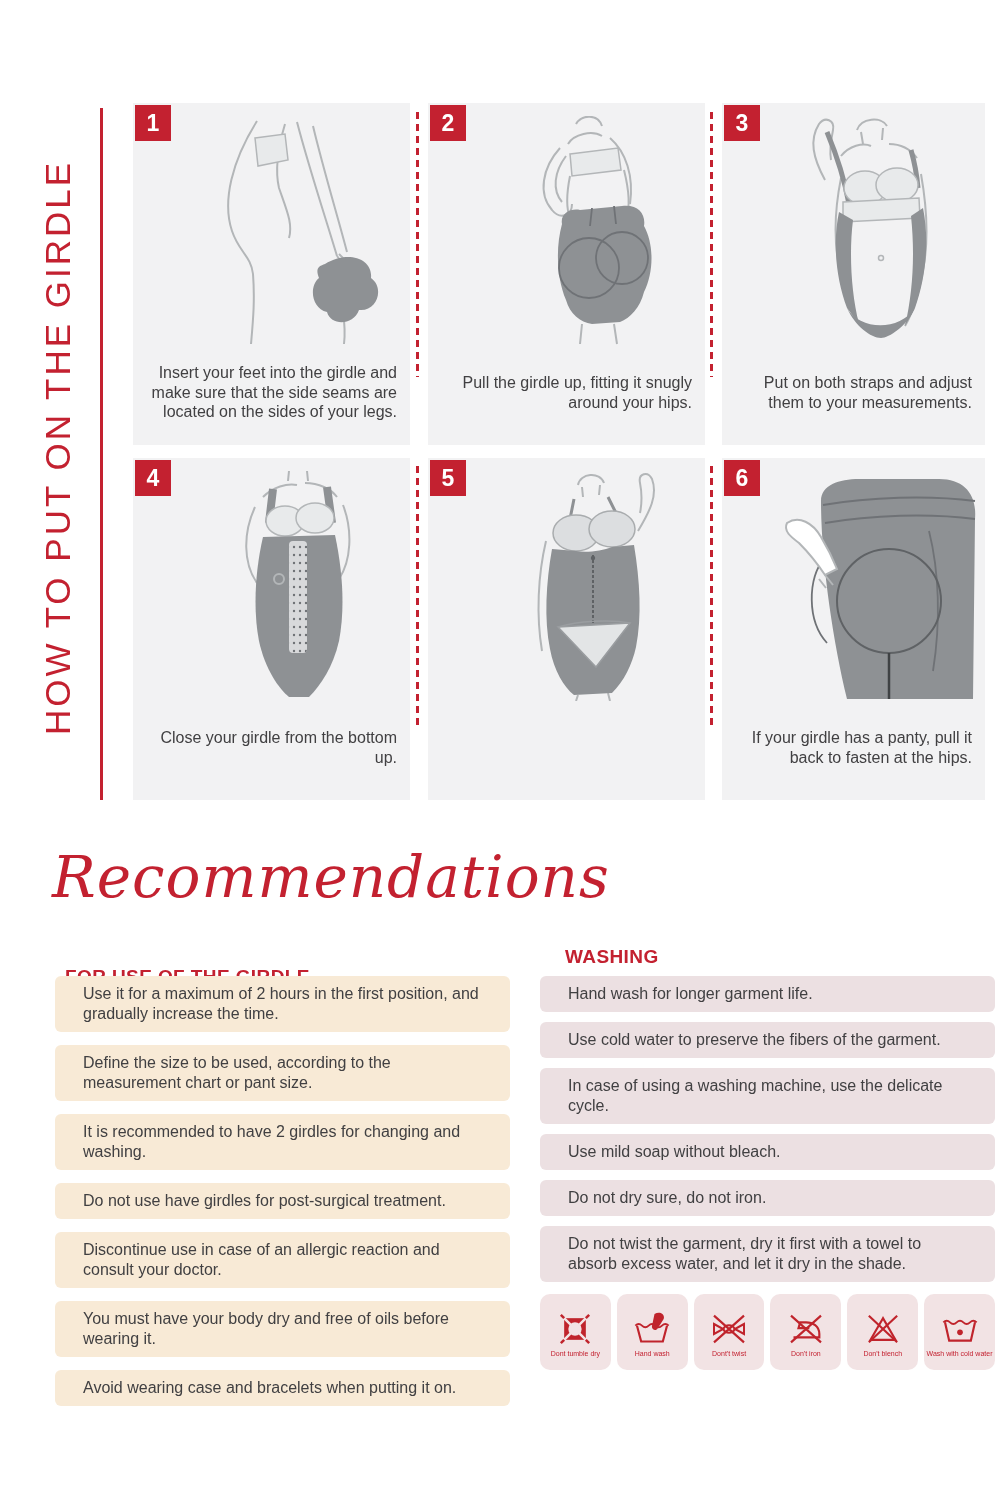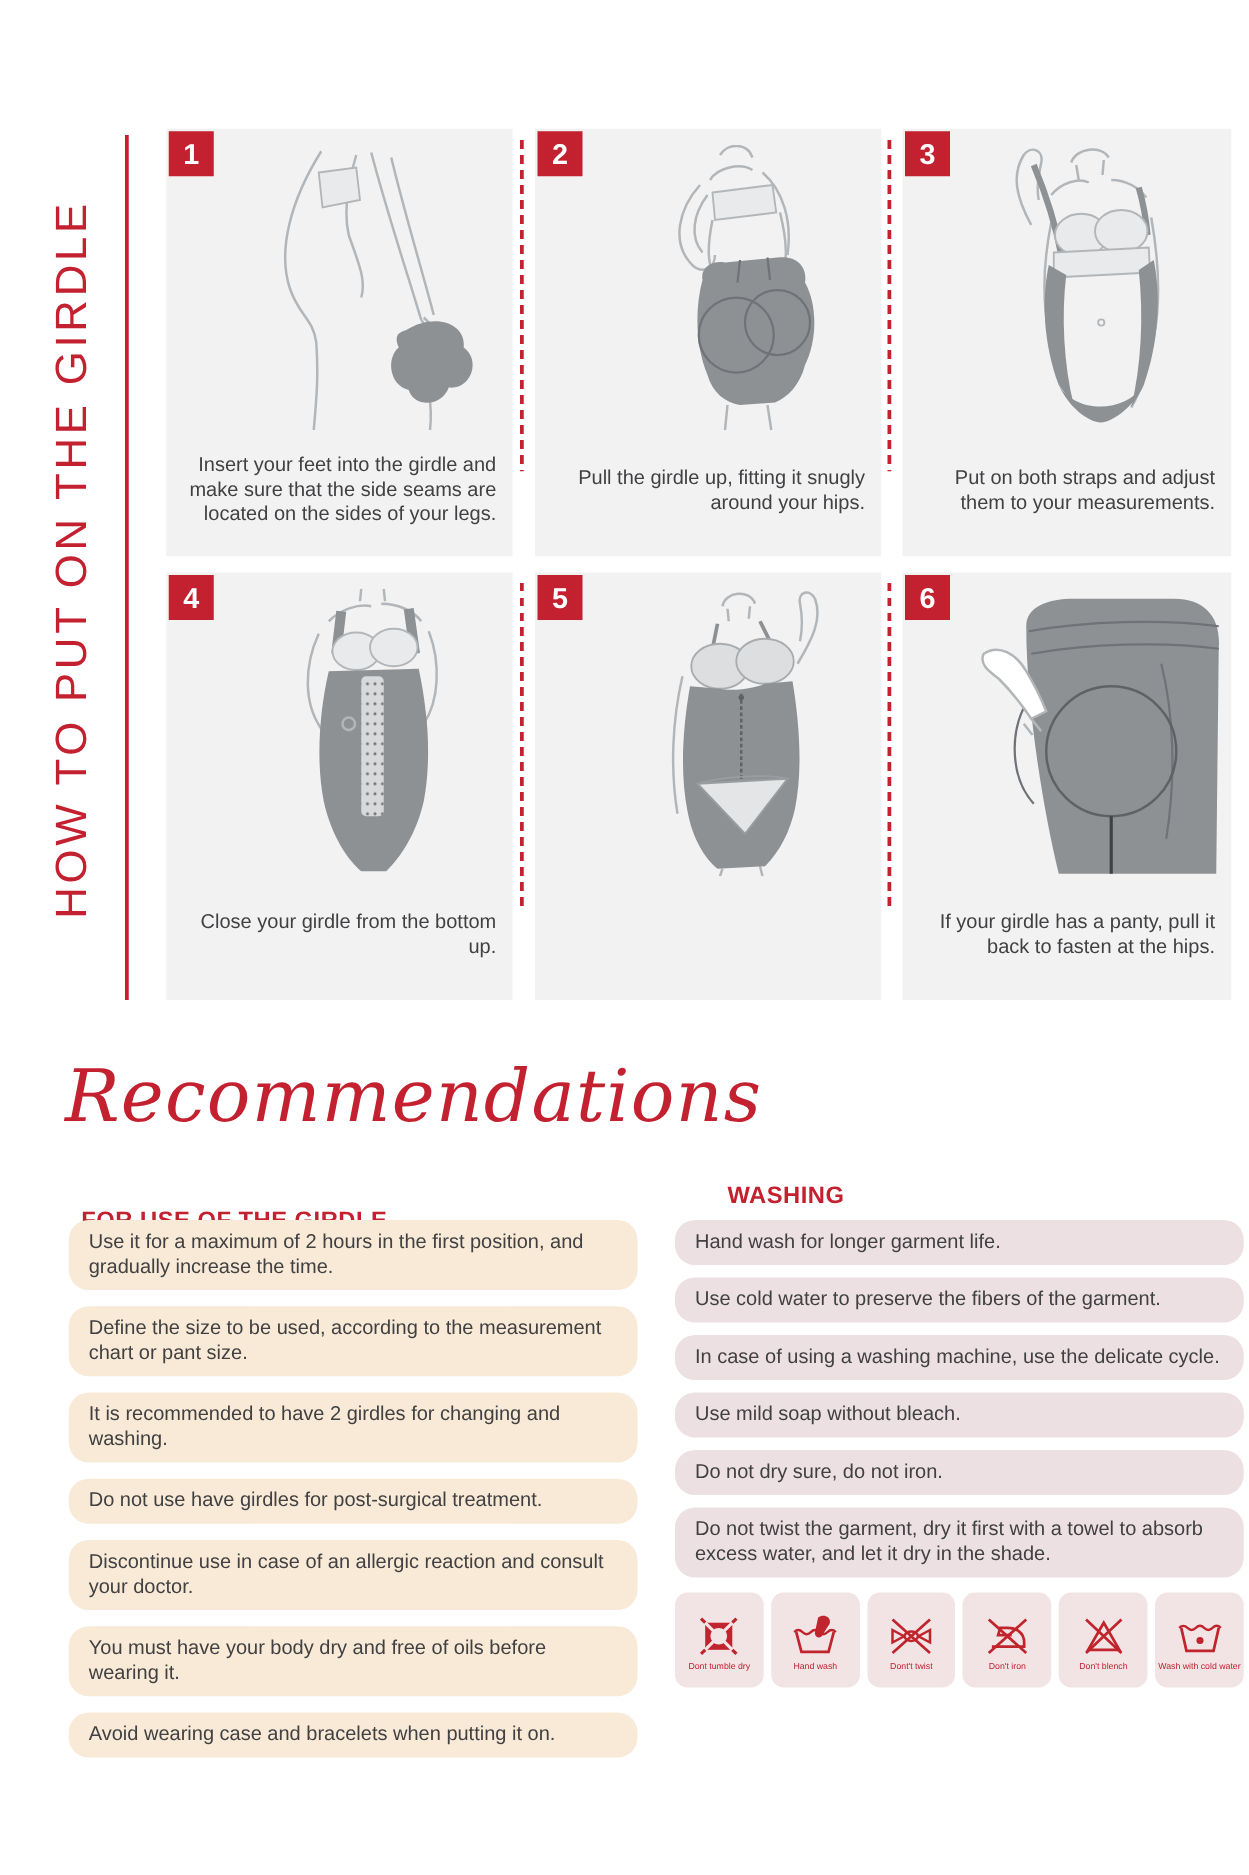--- a/index.html
+++ b/index.html
@@ -51,26 +51,26 @@
   .vsep.r1{top:112px;height:265px;}
   .vsep.r2{top:466px;height:260px;}
   .vsep.a{left:416px;} .vsep.b{left:710px;}
   
   .script-heading{
     position:absolute;left:52px;top:843px;width:420px;
     font-family:"DejaVu Serif",serif;font-style:italic;font-size:58px;
     color:var(--red);letter-spacing:1px;
   }
   .col-header{position:absolute;top:946px;font-size:19px;font-weight:bold;color:var(--red);letter-spacing:.4px;}
-  .col-header.left{left:65px;margin-top:20px;} .col-header.right{left:565px;margin-left:17px;}
+  .col-header.left{left:65px;margin-top:20px;} .col-header.right{left:565px;}
   .cards{position:absolute;display:flex;flex-direction:column;}
   .cards.left{left:55px;top:976px;width:455px;gap:13px;}
   .cards.right{left:540px;top:976px;width:455px;gap:10px;}
   .card{
-    border-radius:16px;padding:8px 16px;font-size:16px;line-height:1.25;color:var(--ink);
+    border-radius:6px;padding:8px 28px;font-size:16px;line-height:1.25;color:var(--ink);
     display:flex;align-items:center;min-height:20px;
   }
   .cards.left .card{background:var(--cream);}
   .cards.right .card{background:var(--mauve);}
   
   .care-row{display:flex;gap:6px;margin-top:2px;}
   .tile{
     flex:1;height:72px;background:var(--tile);border-radius:10px;
     display:flex;flex-direction:column;align-items:center;justify-content:center;padding-top:4px;
   }

